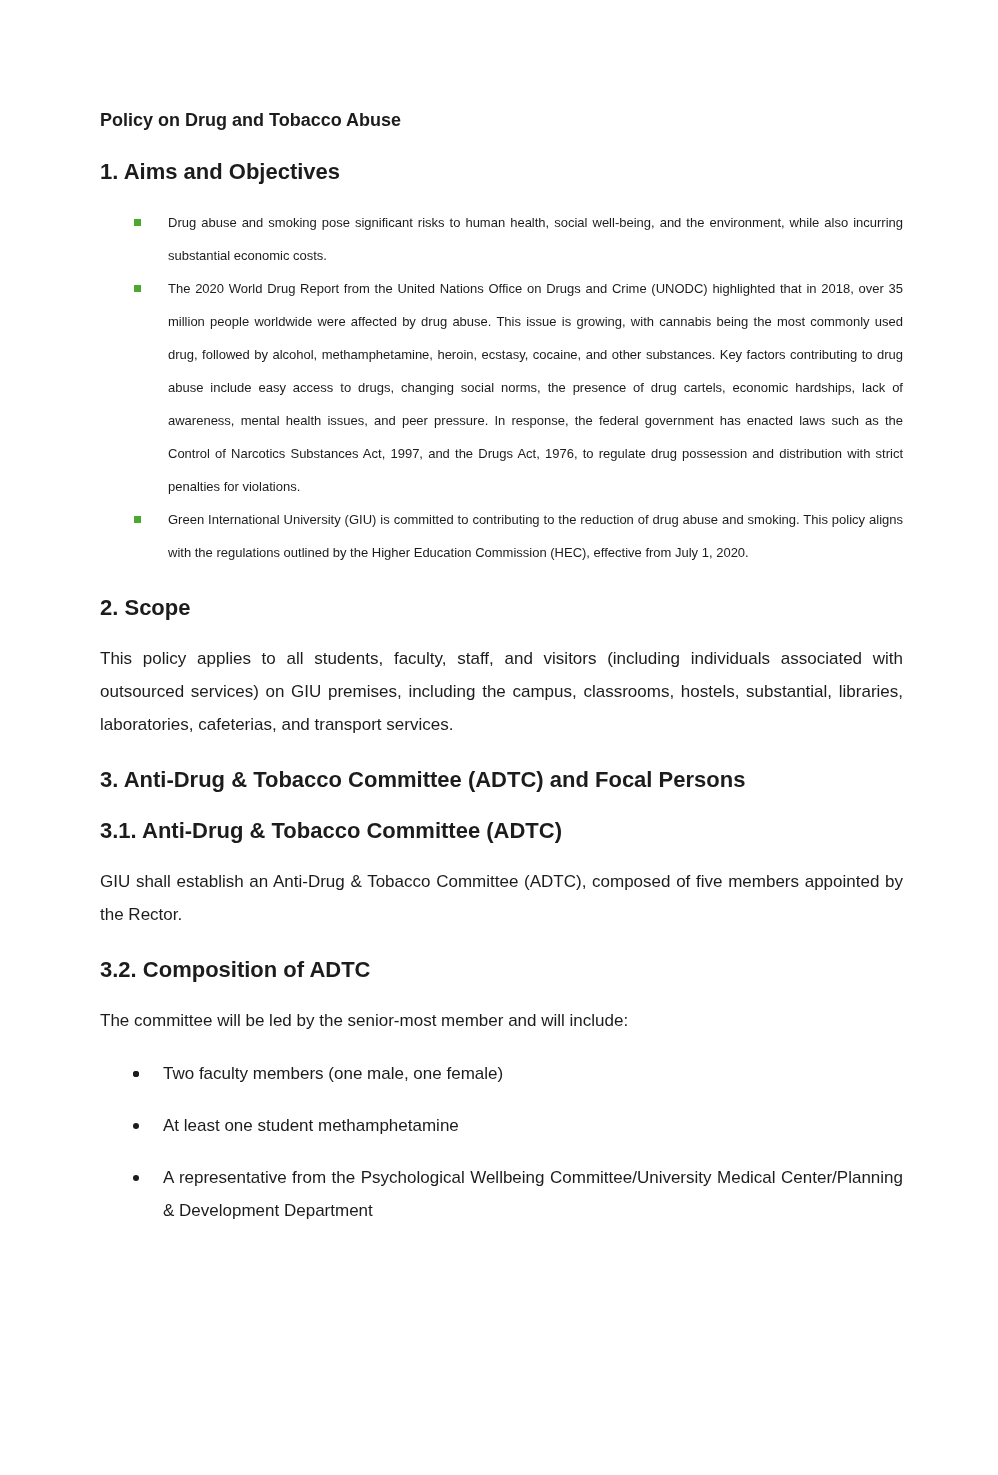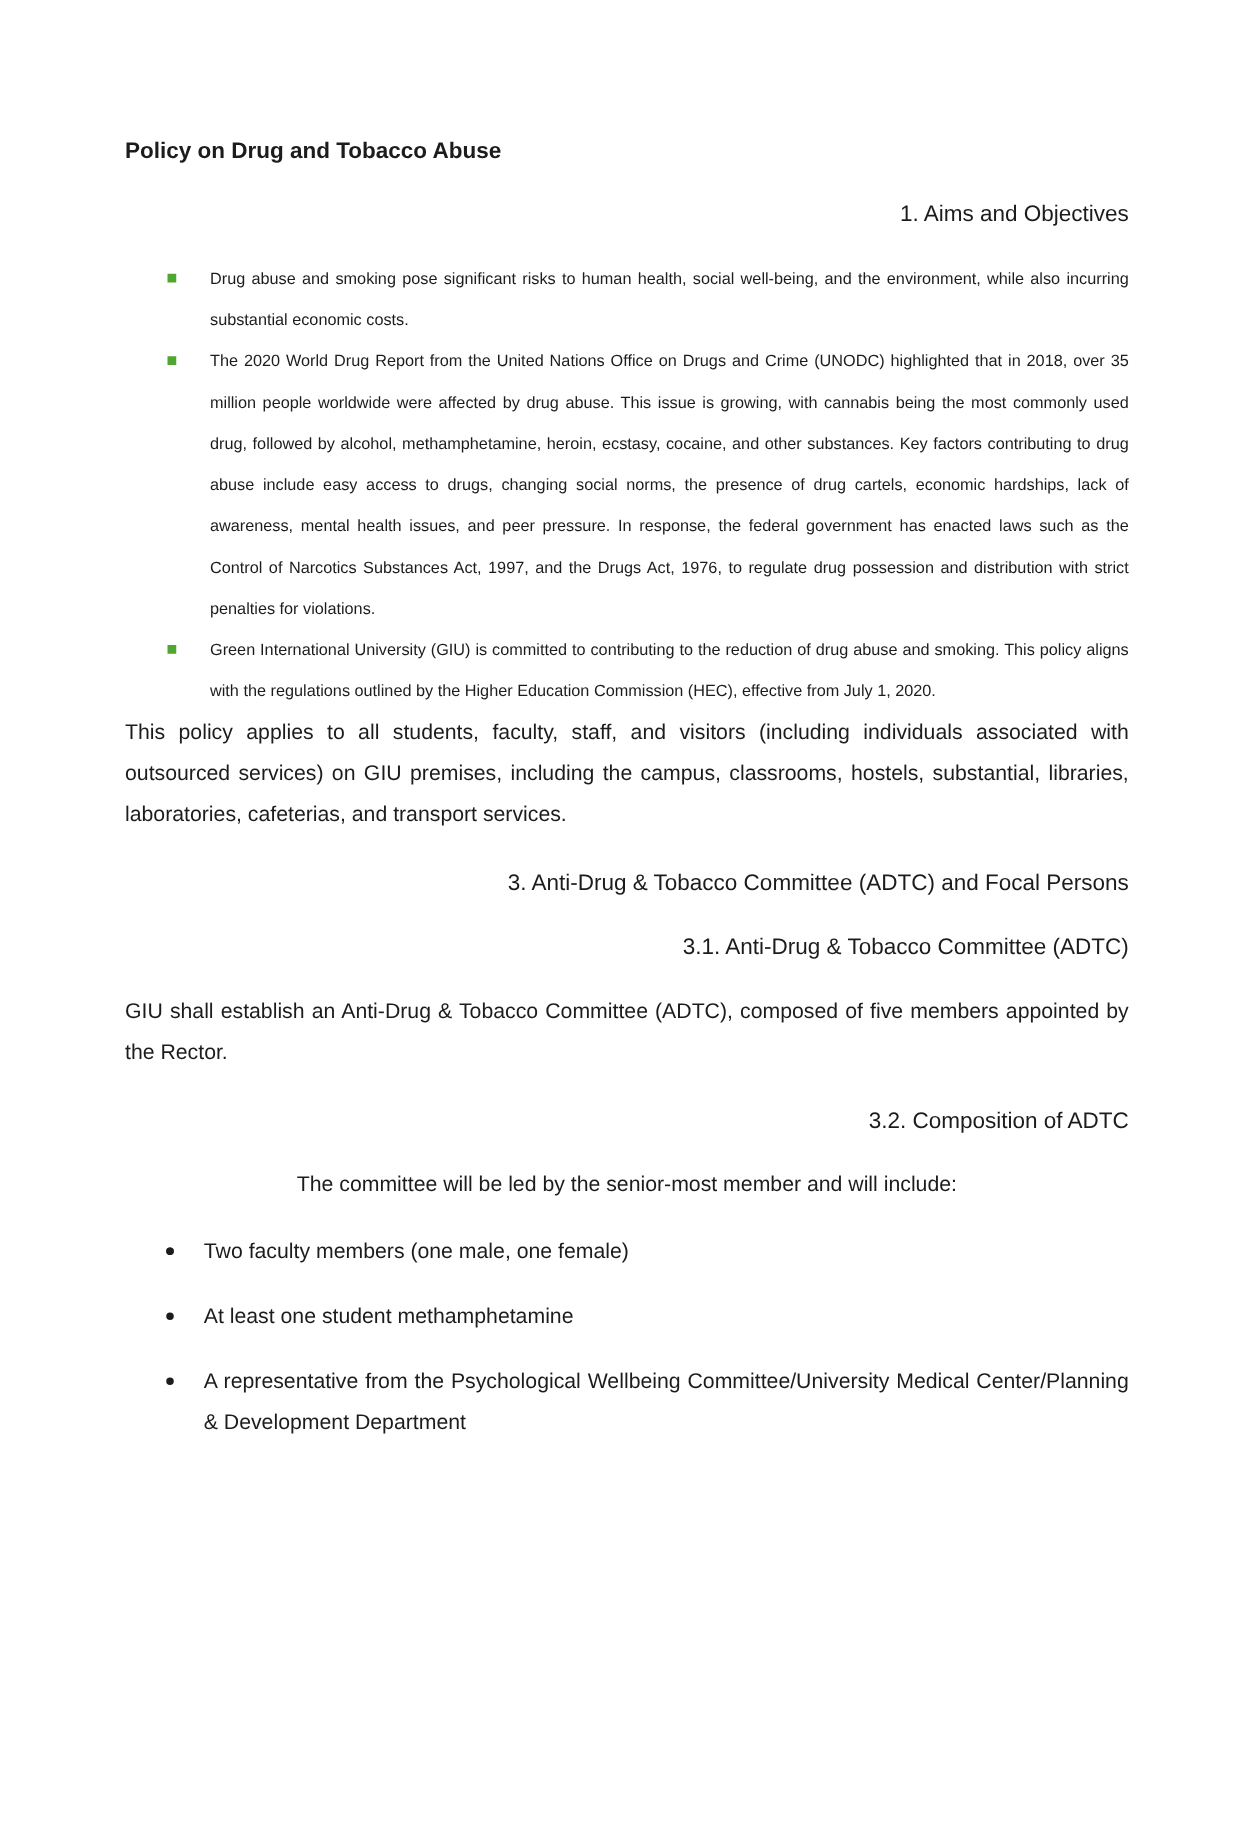--- a/index.html
+++ b/index.html
@@ -20,34 +20,33 @@
   .content {
     padding: 108px 95px 0 100px;
   }
   .doc-title {
     font-size: 18px;
     font-weight: 700;
     line-height: 25px;
     margin: 0 0 23px 0;
   }
   .heading {
-    font-size: 18px;
-    font-weight: 400;
+    font-size: 22px;
+    font-weight: 700;
     line-height: 25px;
     margin: 26px 0 22px 0;
-    text-align: right;
   }
   .para {
     font-size: 17px;
     line-height: 33px;
     text-align: justify;
     margin: 0 0 4px 0;
   }
   .para.no-justify {
-    text-align: center;
+    text-align: left;
   }
   ul.square-list, ul.dot-list {
     list-style: none;
     margin: 0;
     padding: 0;
   }
   ul.square-list > li {
     position: relative;
     padding-left: 68px;
     font-size: 13px;
@@ -98,20 +97,21 @@
       <li>
         <span class="square-bullet"></span>
         <span>The 2020 World Drug Report from the United Nations Office on Drugs and Crime (UNODC) highlighted that in 2018, over 35 million people worldwide were affected by drug abuse. This issue is growing, with cannabis being the most commonly used drug, followed by alcohol, methamphetamine, heroin, ecstasy, cocaine, and other substances. Key factors contributing to drug abuse include easy access to drugs, changing social norms, the presence of drug cartels, economic hardships, lack of awareness, mental health issues, and peer pressure. In response, the federal government has enacted laws such as the Control of Narcotics Substances Act, 1997, and the Drugs Act, 1976, to regulate drug possession and distribution with strict penalties for violations.</span>
       </li>
       <li>
         <span class="square-bullet"></span>
         <span>Green International University (GIU) is committed to contributing to the reduction of drug abuse and smoking. This policy aligns with the regulations outlined by the Higher Education Commission (HEC), effective from July 1, 2020.</span>
       </li>
     </ul>
 
+    <p class="heading">2. Scope</p>
 
     <p class="para">This policy applies to all students, faculty, staff, and visitors (including individuals associated with outsourced services) on GIU premises, including the campus, classrooms, hostels, substantial, libraries, laboratories, cafeterias, and transport services.</p>
 
     <p class="heading">3. Anti-Drug &amp; Tobacco Committee (ADTC) and Focal Persons</p>
 
     <p class="heading">3.1. Anti-Drug &amp; Tobacco Committee (ADTC)</p>
 
     <p class="para">GIU shall establish an Anti-Drug &amp; Tobacco Committee (ADTC), composed of five members appointed by the Rector.</p>
 
     <p class="heading">3.2. Composition of ADTC</p>

